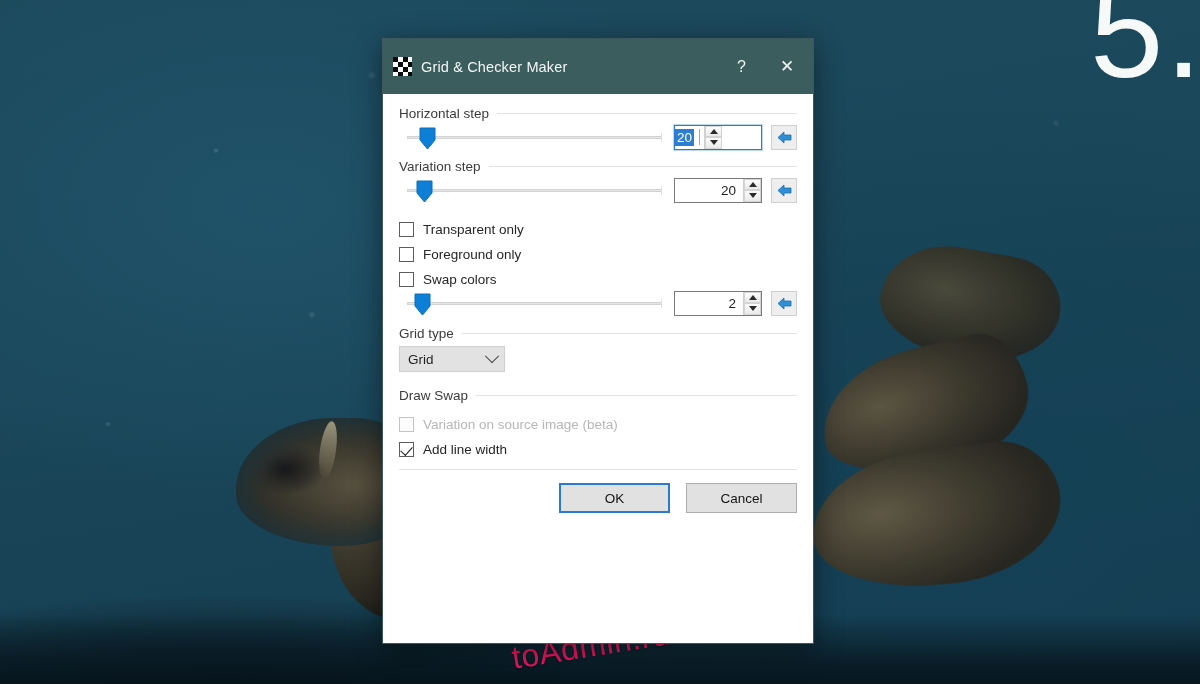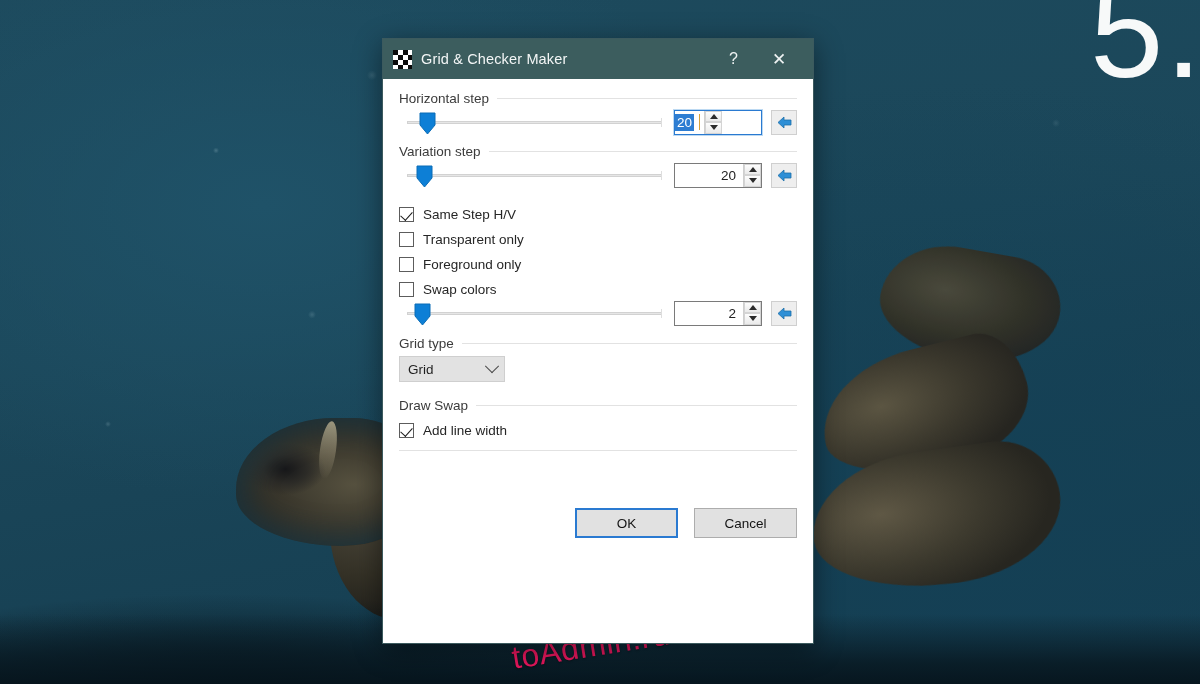--- a/index.html
+++ b/index.html
@@ -91,22 +91,22 @@
 
   
   #dialog{
     position:absolute;left:382px;top:38px;width:432px;height:606px;
     background:#ffffff;
     border:1px solid #3c5a5e;
     box-shadow:0 6px 26px rgba(0,0,0,.45);
     box-sizing:border-box;
   }
   .titlebar{
-    height:40px;background:#3c5d5e;display:flex;align-items:center;
-    padding:0 11px 0 10px;box-sizing:border-box;
+    height:55px;background:#3c5d5e;display:flex;align-items:center;
+    padding:0 3px 0 10px;box-sizing:border-box;
   }
   .title-icon{
     width:19px;height:19px;flex:0 0 auto;margin-right:9px;position:relative;
     background:#ffffff;
   }
   .title-icon i{position:absolute;background:#0b0b0b;display:block;}
   .title-text{
     color:#f3f6f6;font-size:14.5px;font-weight:400;letter-spacing:.15px;
     white-space:nowrap;
   }
@@ -199,23 +199,23 @@
   .combo .ctext{font-size:13.5px;color:#1f1f1f;}
   .chev{width:9px;height:9px;border:solid #4a4a4a;border-width:0 1.4px 1.4px 0;
     transform:rotate(45deg) translate(-2px,-2px);}
 
   .footrule{height:1px;background:#e2e2e2;margin:12px 0 0 0;}
   .footer{
     display:flex;justify-content:flex-end;gap:16px;padding:13px 16px 0 16px;
     box-sizing:border-box;
   }
   .btn{
-    width:103px;height:30px;background:#e1e1e1;border:1px solid #adadad;
+    width:111px;height:30px;background:#e1e1e1;border:1px solid #adadad;
     box-sizing:border-box;display:flex;align-items:center;justify-content:center;
-    font-size:13.5px;color:#141414;margin-top:44px;
+    font-size:13.5px;color:#141414;
   }
   .btn.primary{border:2px solid #2a7ad1;}
 
   .sec-gap{height:9px;}
 </style>
 </head>
 <body>
 
 <div id="wallpaper">
   <div class="water"></div>
@@ -312,24 +312,20 @@
       <span class="resetbtn">
         <svg width="15" height="13" viewBox="0 0 15 13">
           <path d="M7 1 L1 6.5 L7 12 V9 H14 V4 H7 Z" fill="#2e8fd6" stroke="#1d6ea8" stroke-width=".8"></path>
         </svg>
       </span>
     </div>
 
     <div class="sec-gap"></div>
 
     <div class="cbrow">
-      <span class="cb checked"></span>
-      <span class="cblabel">Same Step H/V</span>
-    </div>
-    <div class="cbrow">
       <span class="cb"></span>
       <span class="cblabel">Transparent only</span>
     </div>
     <div class="cbrow">
       <span class="cb"></span>
       <span class="cblabel">Foreground only</span>
     </div>
     <div class="cbrow">
       <span class="cb"></span>
       <span class="cblabel">Swap colors</span>
@@ -370,20 +366,24 @@
     <div class="combo">
       <span class="ctext">Grid</span>
       <span class="chev"></span>
     </div>
 
     <div class="grouprow" style="margin-top:16px;">
       <span class="grouplabel">Draw Swap</span>
       <span class="grouprule"></span>
     </div>
 
+    <div class="cbrow" style="margin-top:14px;">
+      <span class="cb disabled"></span>
+      <span class="cblabel disabled">Variation on source image (beta)</span>
+    </div>
     <div class="cbrow">
       <span class="cb checked"></span>
       <span class="cblabel">Add line width</span>
     </div>
 
     <div class="footrule"></div>
   </div>
 
   <div class="footer">
     <div class="btn primary">OK</div>

